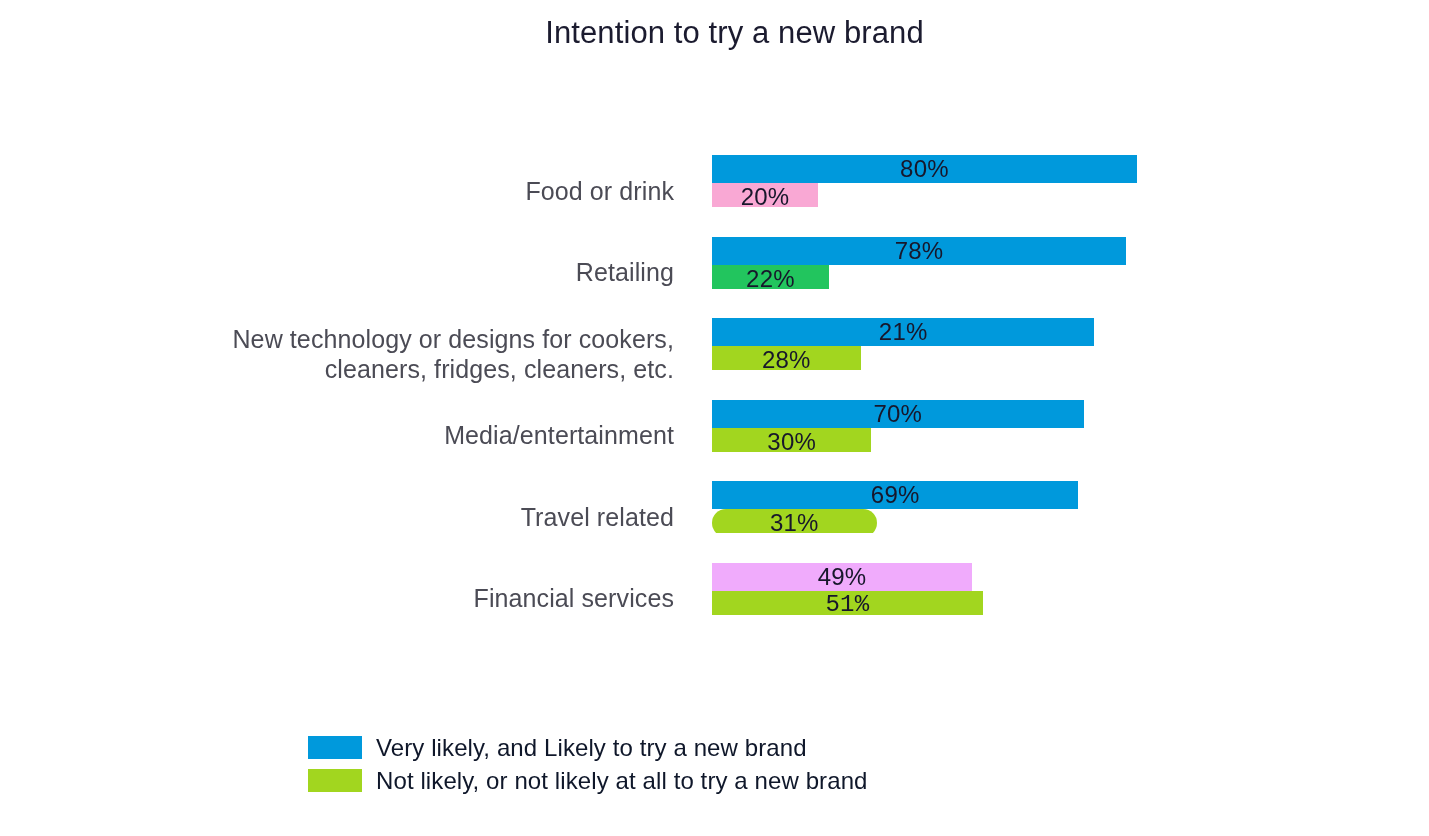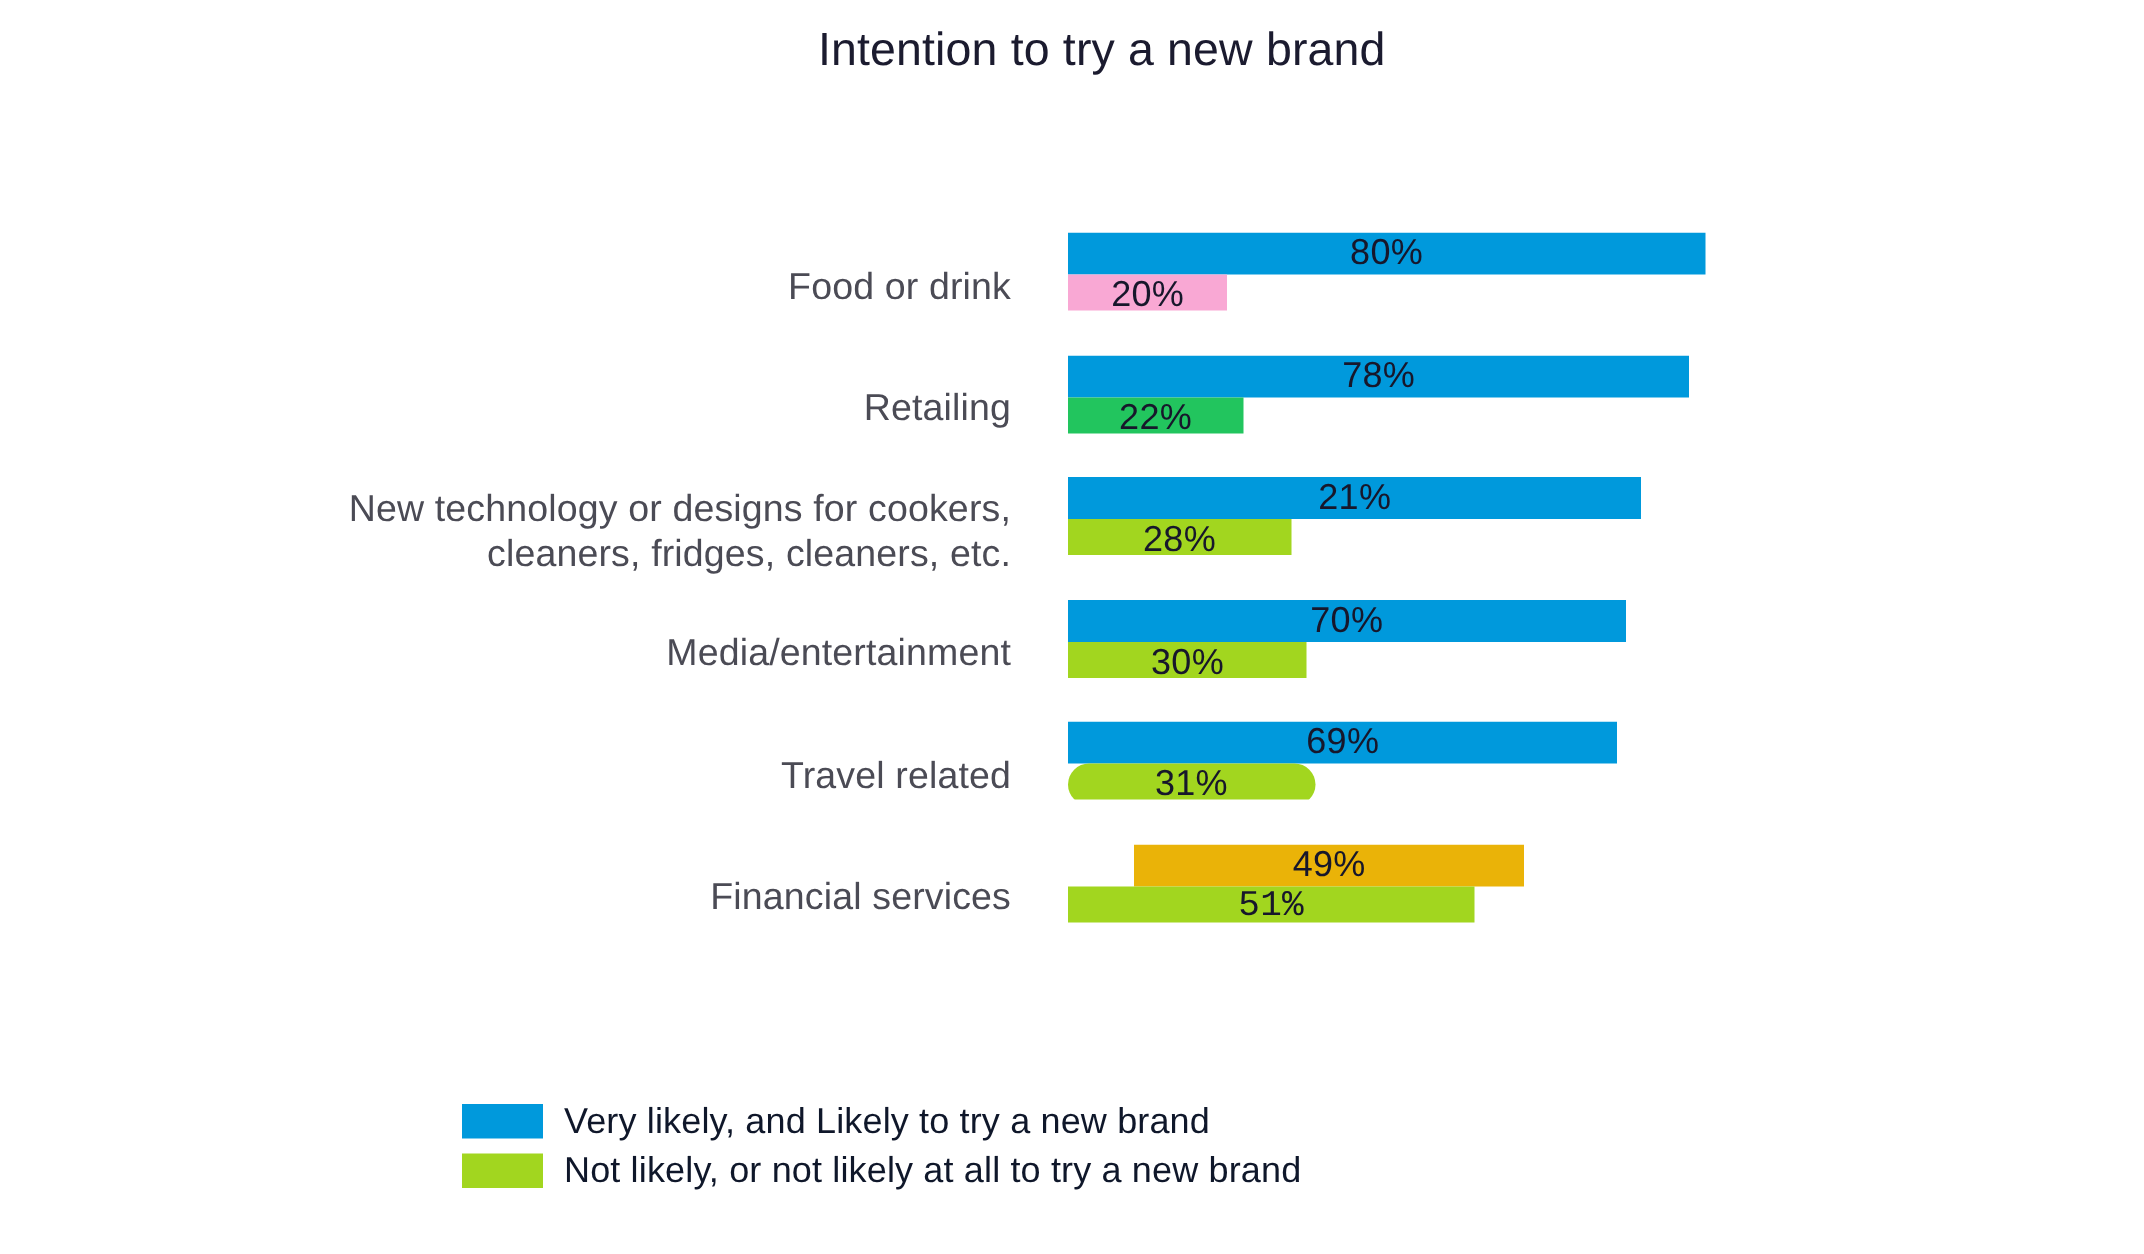--- a/index.html
+++ b/index.html
@@ -172,21 +172,21 @@
         <div class="bar-track">
           <div class="bar-seg" style="width: 69%; background: rgb(0, 153, 220);">69%</div>
           <div class="bar-seg" style="width: 31%; background: rgb(162, 214, 31); border-radius: 18px;">31%</div>
         </div>
       </div>
       <div class="bar-row">
         <div class="row-label single">
           <div>Financial services</div>
         </div>
         <div class="bar-track">
-          <div class="bar-seg" style="width: 49%; background: #eab308; margin-left: 44px;">49%</div>
+          <div class="bar-seg" style="width: 49%; background: #f0abfc;">49%</div>
           <div class="bar-seg" style="width: 51%; background: rgb(162, 214, 31); font-family: Liberation Mono, monospace;">51%</div>
         </div>
       </div>
     </div>
 
   <div class="legend">
       <div class="legend-item">
         <span class="legend-swatch" style="background: rgb(0, 153, 220);"></span>
         <span class="legend-text">Very likely,  and Likely to try a new brand</span>
       </div>

